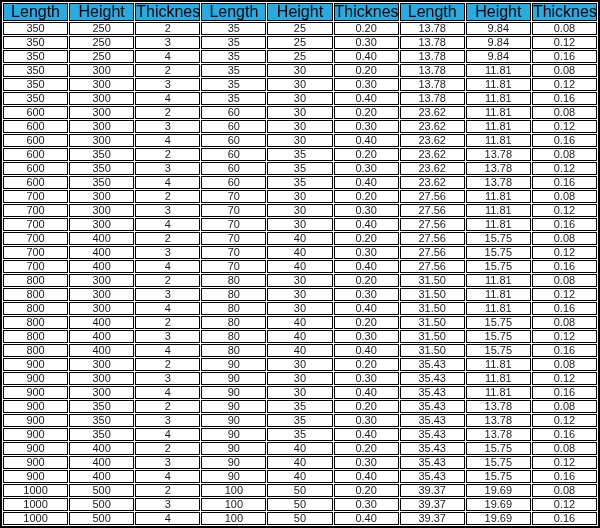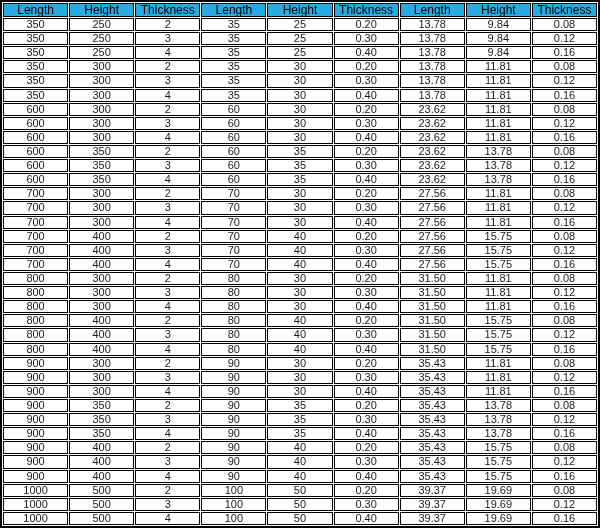--- a/index.html
+++ b/index.html
@@ -36,21 +36,21 @@
     background: #29abe2;
     color: #000000;
     font-size: 12px;
     font-weight: bold;
     line-height: 1;
     height: 12px;
   }
   th.sub-header {
     background: #29abe2;
     color: #000000;
-    font-size: 12px;
+    font-size: 16px;
     font-weight: normal;
     line-height: 1;
     height: 12px;
     margin-top: 36px;
   }
   td.data-cell {
     background: #ffffff;
     color: #1a1a1a;
     font-size: 11px;
     line-height: 1;

